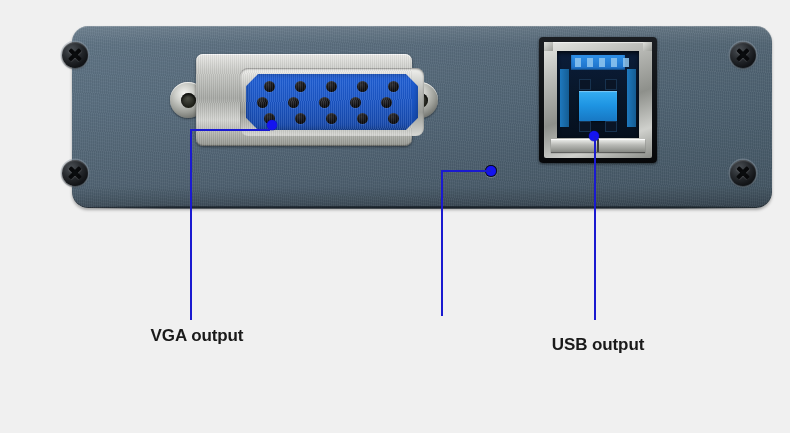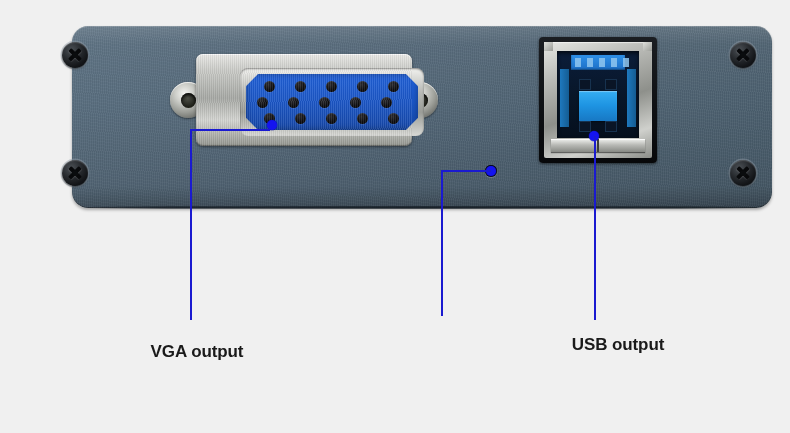--- a/index.html
+++ b/index.html
@@ -384,23 +384,23 @@
       </div>
       <div class="usb-bottom-bar"></div>
     </div>
   </div>
 
   <div class="led"></div>
 
   <div class="callout-dot" style="left:267px; top:120px;"></div>
   <div class="cl-h" style="left:190px; top:129px; width:80px;"></div>
   <div class="cl-v" style="left:190px; top:129px; height:191px;"></div>
-  <div class="label" style="left:197px; top:342px;">VGA output</div>
+  <div class="label" style="left:197px; top:326px;">VGA output</div>
 
   <div class="callout-dot" style="left:486px; top:166px;"></div>
   <div class="cl-h" style="left:441px; top:170px; width:50px;"></div>
   <div class="cl-v" style="left:441px; top:170px; height:146px;"></div>
 
   <div class="callout-dot" style="left:589px; top:131px;"></div>
   <div class="cl-v" style="left:594px; top:136px; height:184px;"></div>
-  <div class="label" style="left:618px; top:335px;">USB output</div>
+  <div class="label" style="left:598px; top:335px;">USB output</div>
 
 </div>
 
 </body></html>

